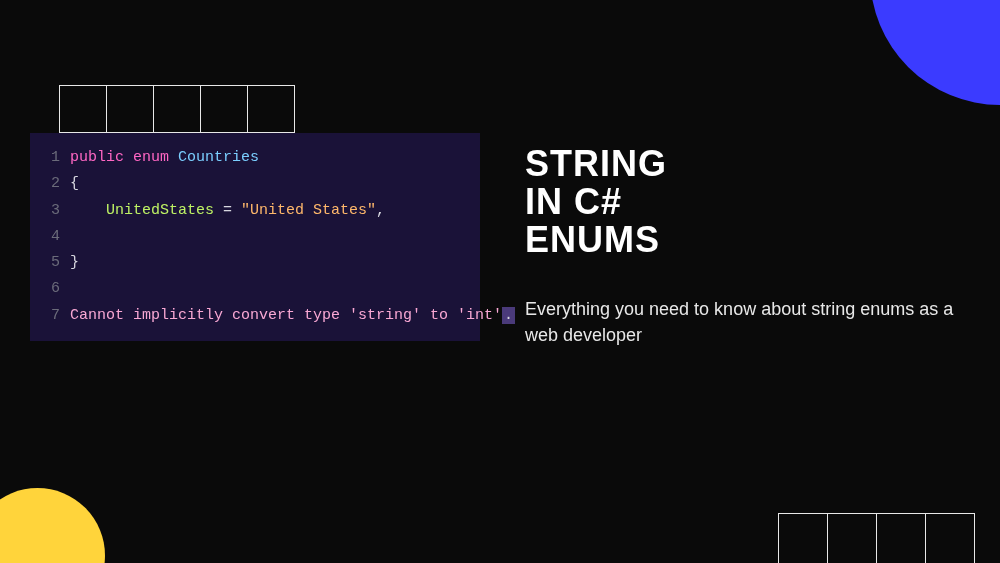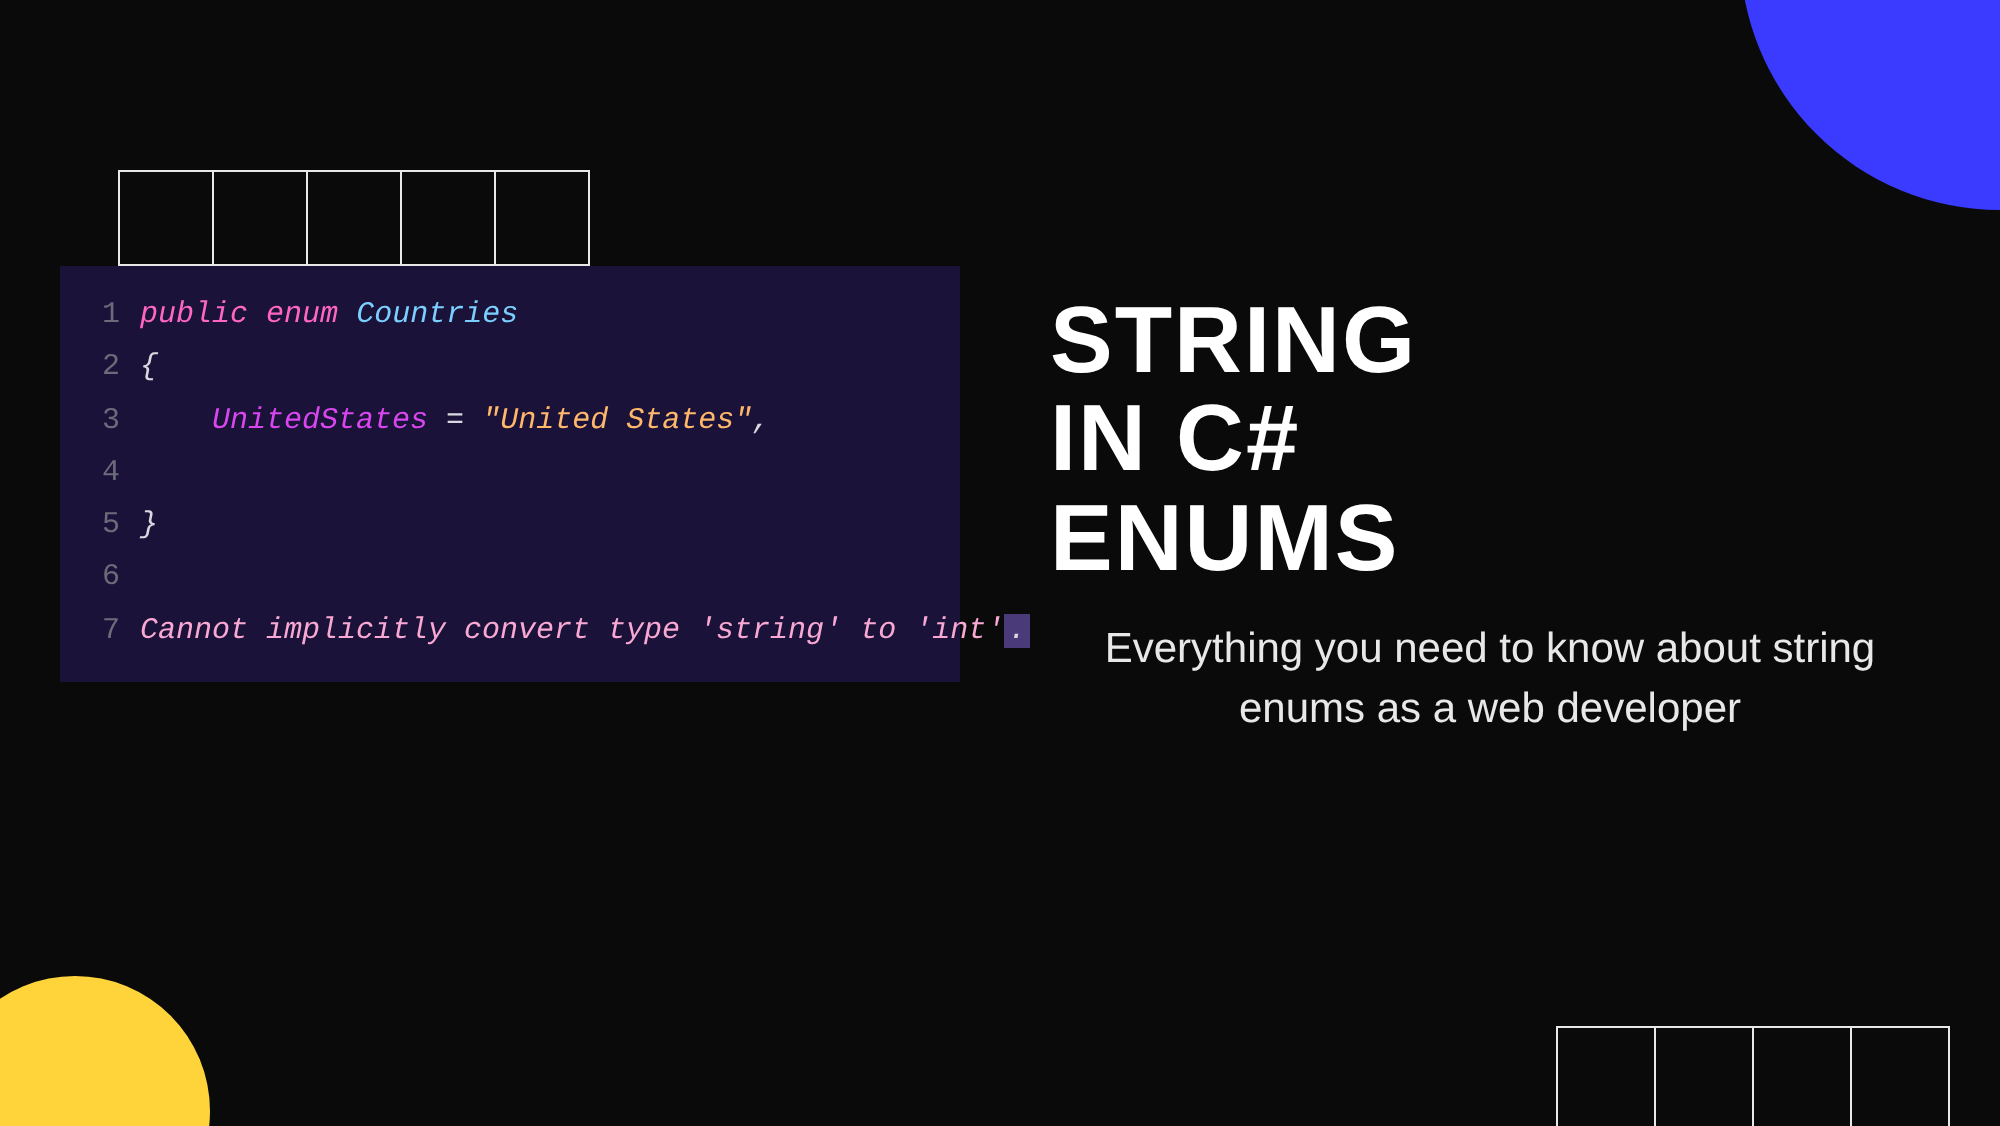--- a/index.html
+++ b/index.html
@@ -86,60 +86,58 @@
       color: #6b6b7a;
       width: 18px;
       text-align: right;
       margin-right: 10px;
       flex-shrink: 0;
       user-select: none;
     }
     
     .code-content {
       white-space: pre;
-      font-style: italic;
     }
     
     .tok-keyword { color: #ff66c4; }
     .tok-type { color: #7bcfff; }
-    .tok-ident { color: #d946ef; }
+    .tok-ident { color: #bef264; }
     .tok-punct { color: #d8d8e0; }
     .tok-string { color: #ffb86b; }
     .tok-error { color: #f9a8d4; }
     .tok-error-str { color: #f9a8d4; }
     .tok-cursor {
       background: #4a3a7a;
       color: #d8d8e0;
       padding: 0 2px;
     }
     
     .heading-block {
       position: absolute;
       top: 145px;
       left: 525px;
       width: 440px;
     }
     
     .heading-title {
       font-weight: 900;
-      font-size: 47px;
+      font-size: 36px;
       line-height: 1.05;
       letter-spacing: 1px;
       color: #ffffff;
       font-family: Arial Black, Arial, sans-serif;
       text-transform: uppercase;
     }
     
     .heading-sub {
-      margin-top: 17px;
-      font-size: 21px;
+      margin-top: 38px;
+      font-size: 18px;
       line-height: 1.45;
       color: #e8e8e8;
       font-weight: 400;
-      text-align: center;
     }
   </style>
 </head>
 <body>
 
 <div class="blue-quarter-circle"></div>
 <div class="yellow-circle"></div>
 
 <div class="grid-top">
     <div class="grid-cell"></div>

